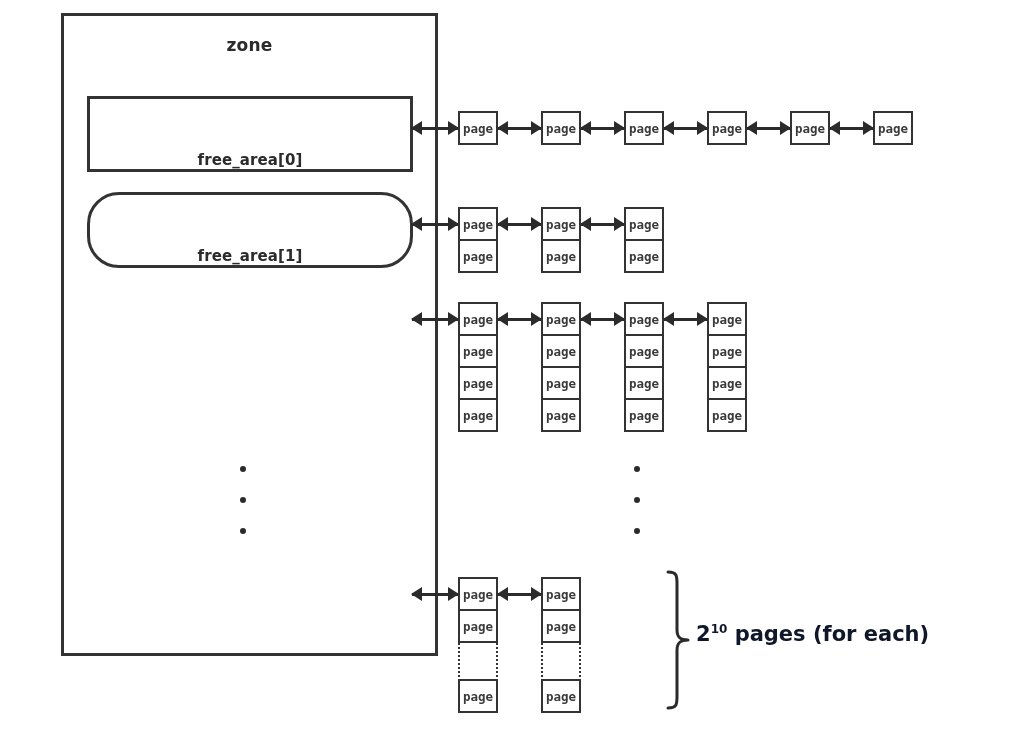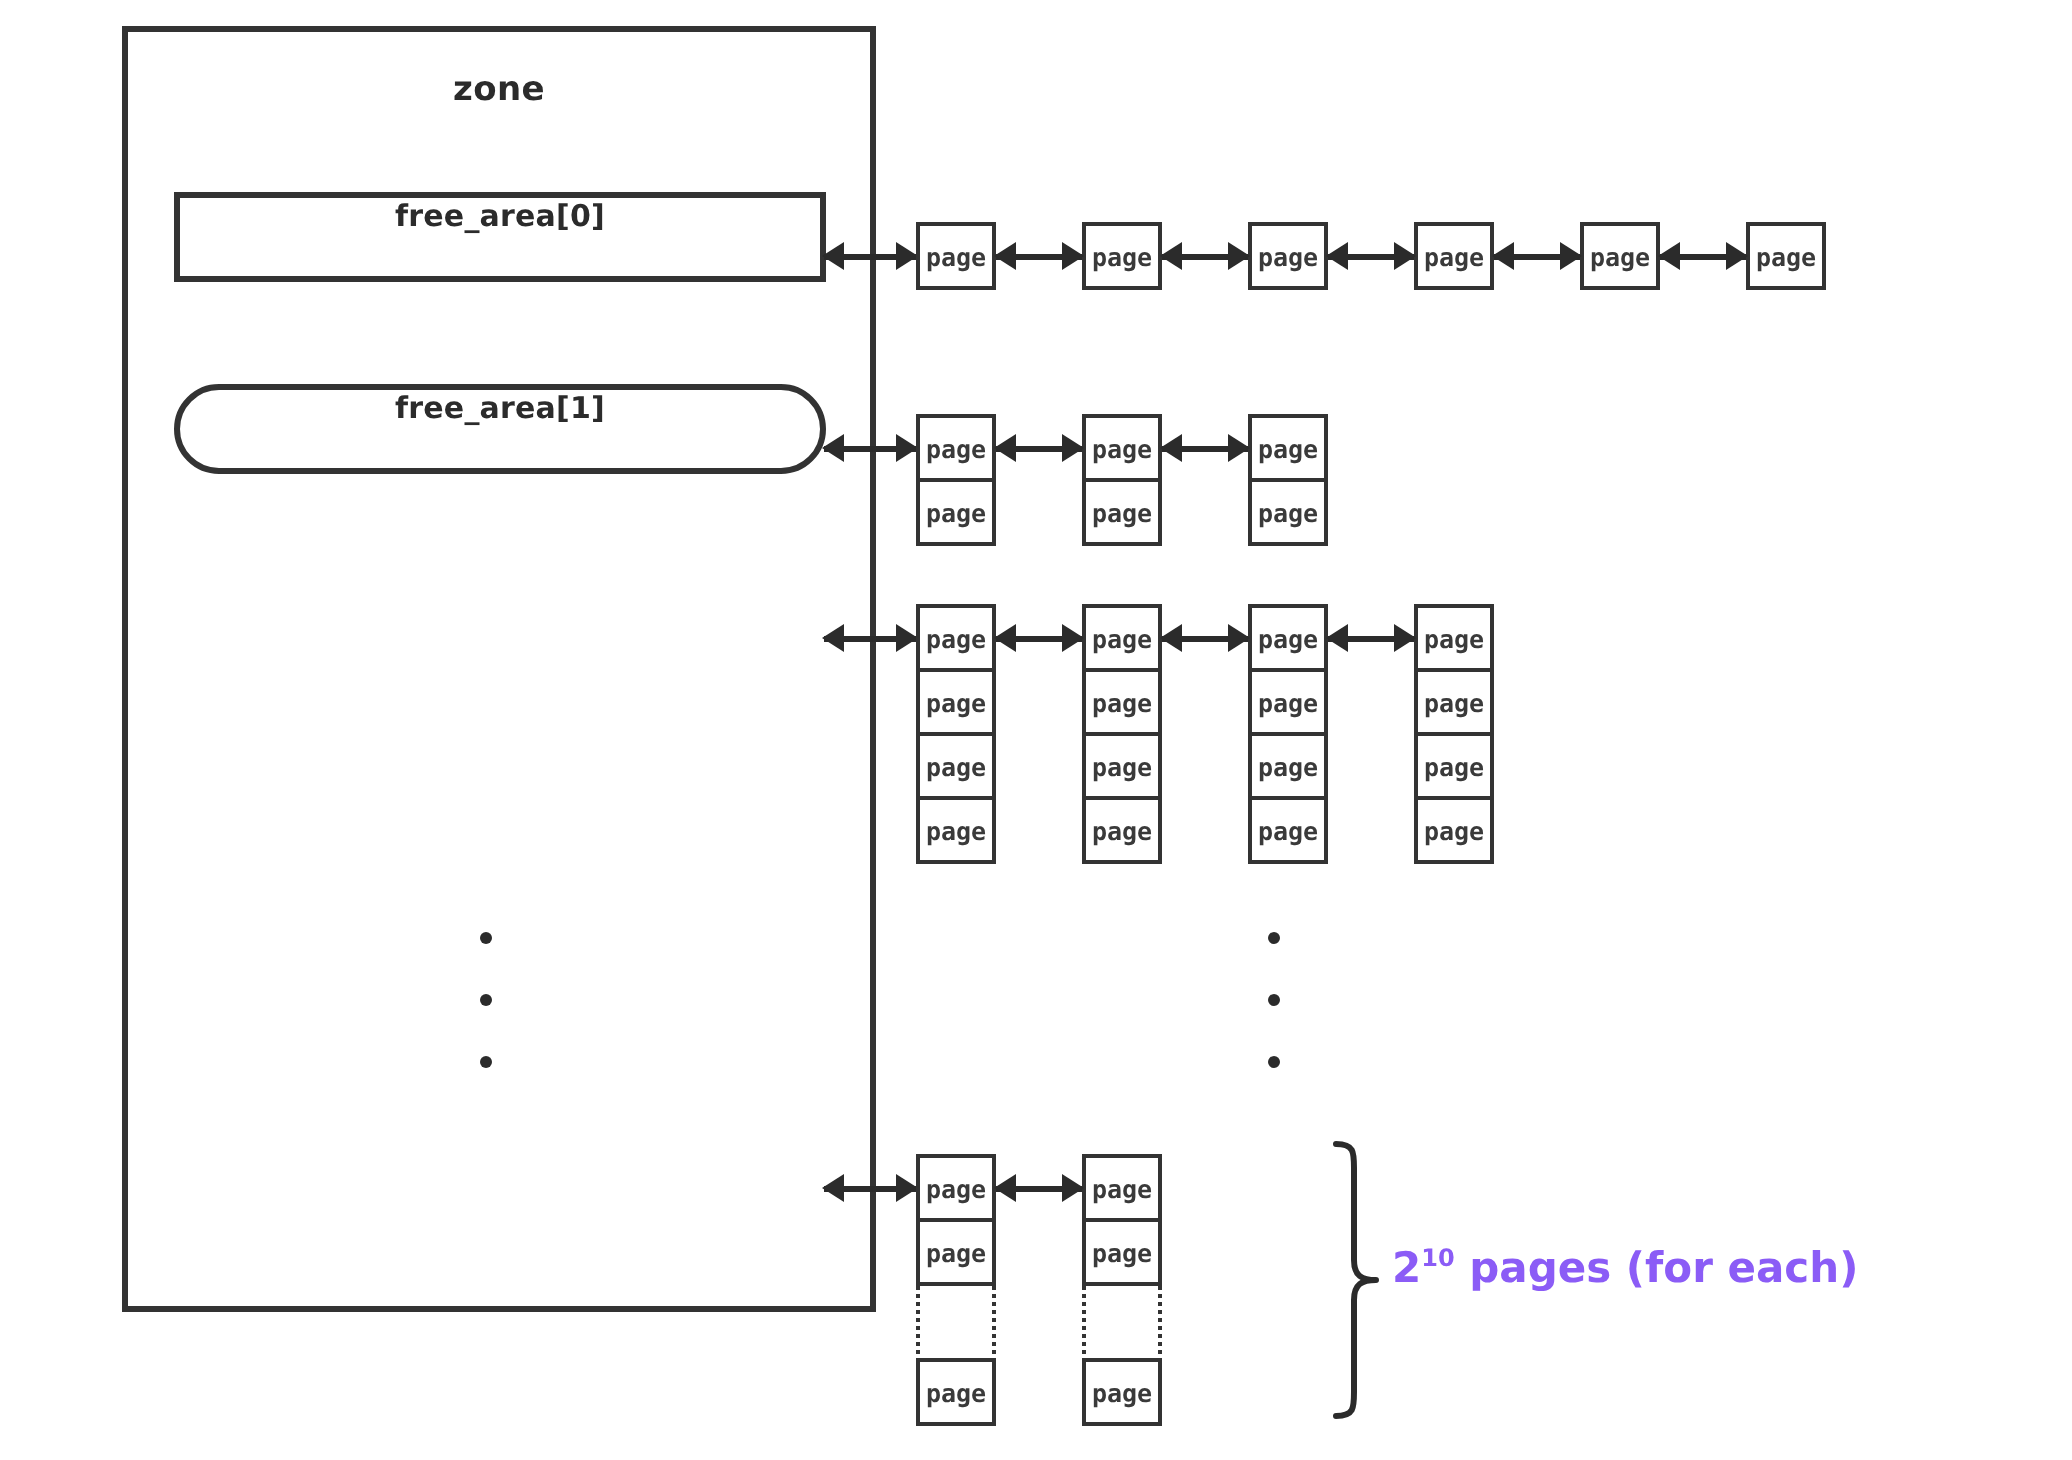--- a/index.html
+++ b/index.html
@@ -43,26 +43,26 @@
     font-weight: bold;
     color: #2b2b2b;
     letter-spacing: .2px;
   }
 
   
   .fa-box {
     position: absolute;
     left: 43px;
     width: 326px;
-    height: 45px;
+    height: 76px;
     border: 3px solid #333333;
     box-sizing: border-box;
     background: #ffffff;
     display: flex;
-    align-items: flex-start;
+    align-items: flex-end;
     justify-content: center;
   }
   .fa-label {
     font-size: 15px;
     font-weight: bold;
     color: #2b2b2b;
     letter-spacing: .1px;
   }
 
   
@@ -170,21 +170,21 @@
     top: 570px;
     width: 30px;
     height: 140px;
   }
   .annot {
     position: absolute;
     left: 652px;
     top: 622px;
     font-size: 21px;
     font-weight: bold;
-    color: #8b5cf6;
+    color: #0f172a;
     white-space: nowrap;
     text-align: center;
   }
   .annot sup {
     font-size: 12px;
     font-weight: bold;
     vertical-align: super;
     line-height: 0;
   }
 </style>

